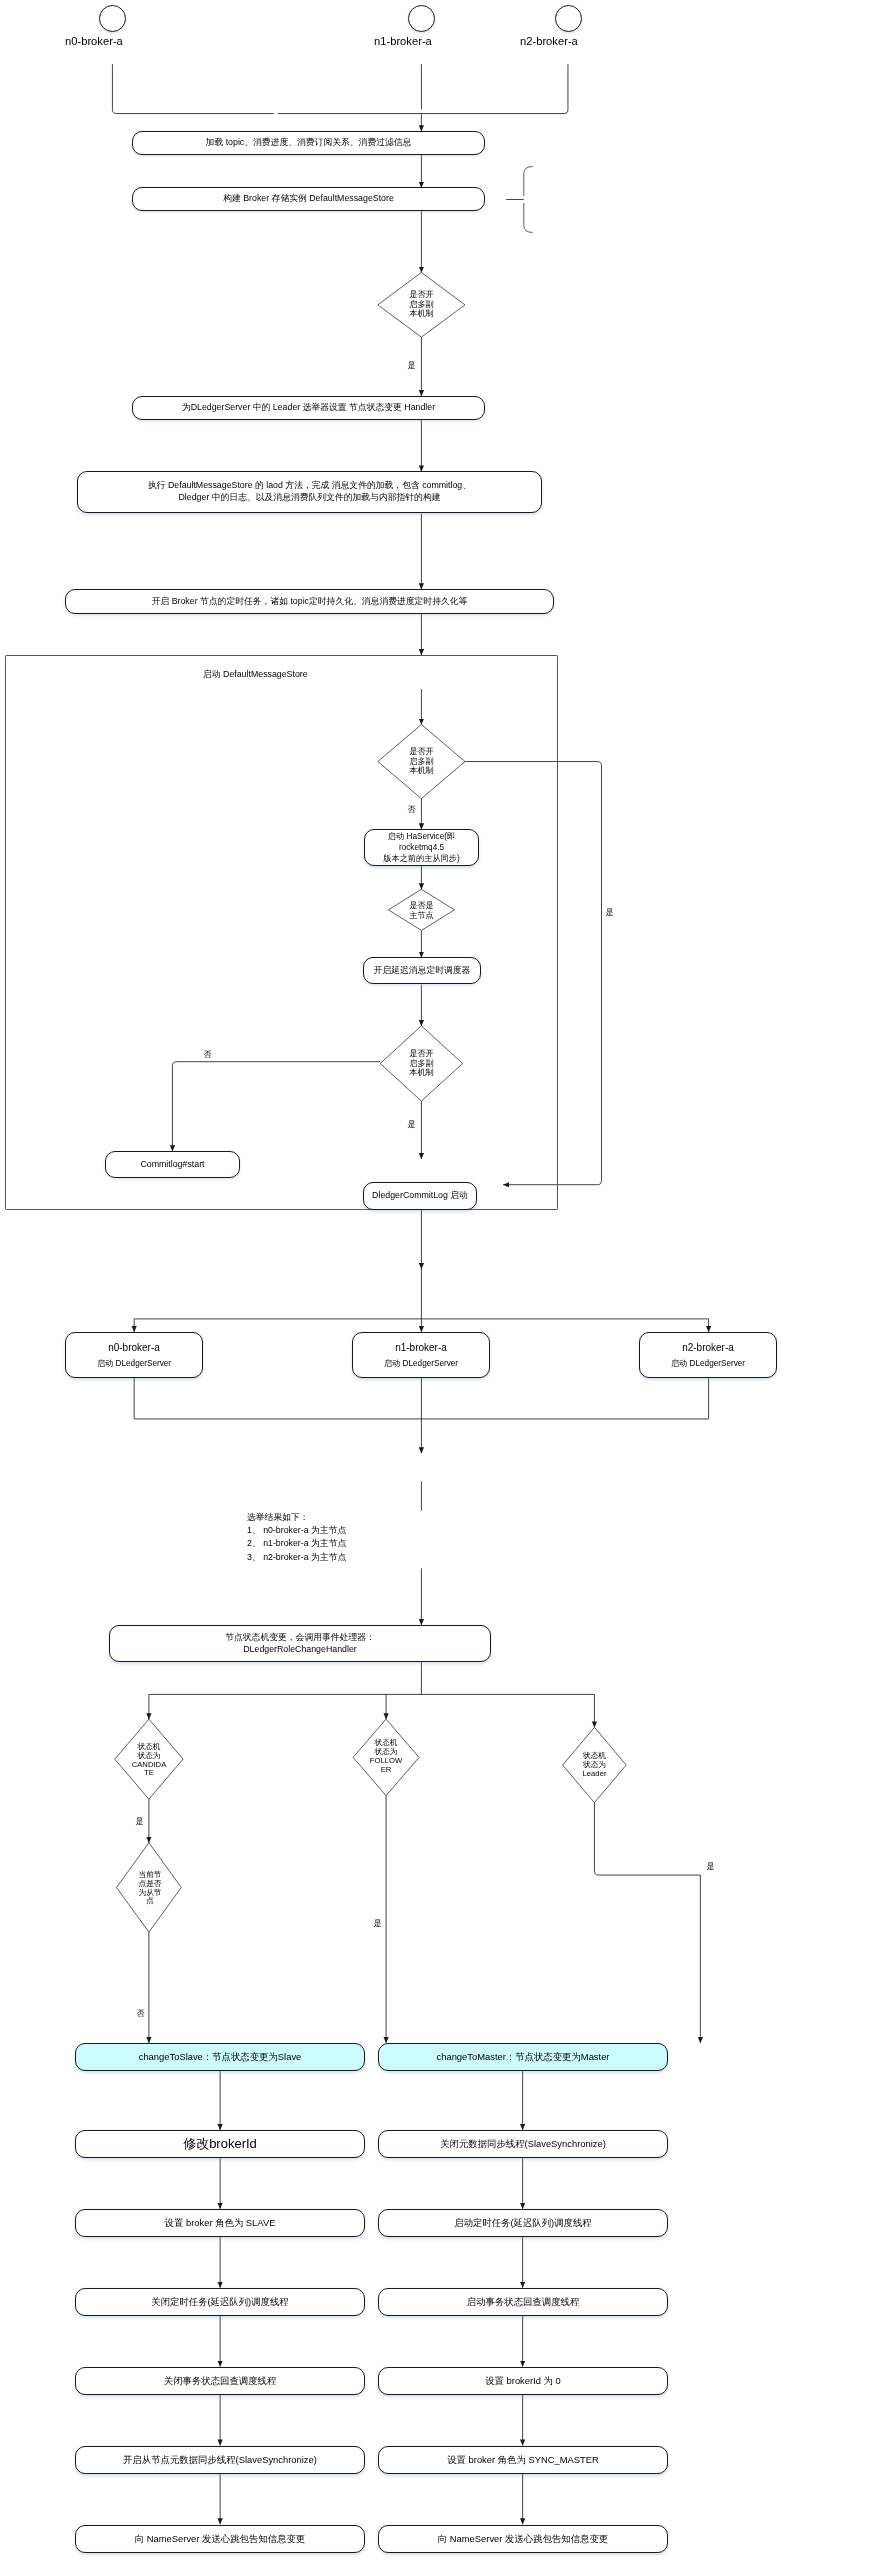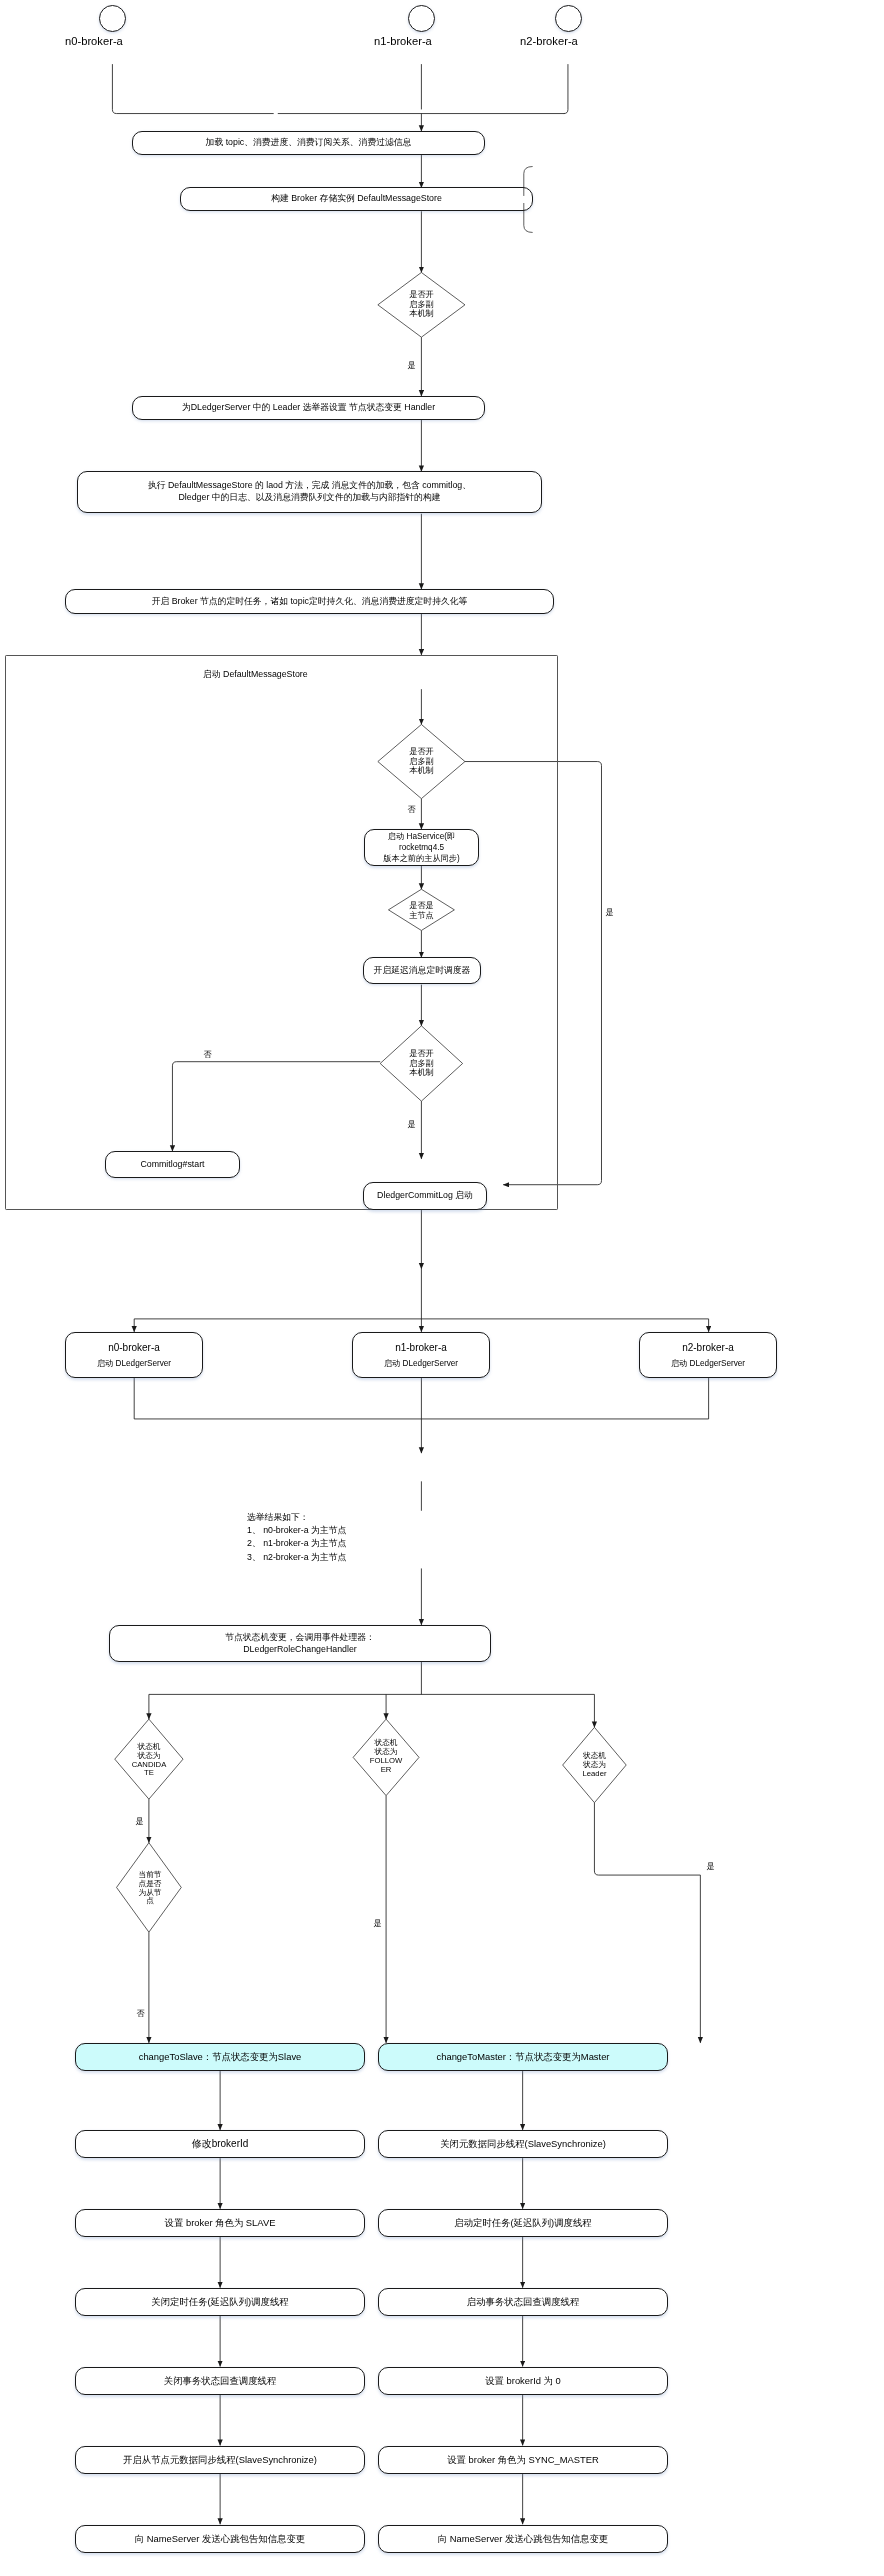--- a/index.html
+++ b/index.html
@@ -138,21 +138,21 @@
   <div class="lbl" style="left:65px;top:35px;font-size:11.2px;">n0-broker-a</div>
 
   <div class="node circ" style="left:408px;top:4.7px;width:27px;height:27px;"></div>
   <div class="lbl" style="left:374px;top:35px;font-size:11.2px;">n1-broker-a</div>
 
   <div class="node circ" style="left:555px;top:4.7px;width:27px;height:27px;"></div>
   <div class="lbl" style="left:520px;top:35px;font-size:11.2px;">n2-broker-a</div>
 
   <div class="node rbox" style="left:132px;top:131px;width:353px;height:23.6px;font-size:8.8px;">加载 topic、消费进度、消费订阅关系、消费过滤信息</div>
 
-  <div class="node rbox" style="left:132px;top:187px;width:353px;height:23.6px;font-size:8.8px;margin-left:48px;">构建 Broker 存储实例 DefaultMessageStore</div>
+  <div class="node rbox" style="left:132px;top:187px;width:353px;height:23.6px;font-size:8.8px;">构建 Broker 存储实例 DefaultMessageStore</div>
 
   <svg class="wires" style="left:0;top:0;" viewBox="0 0 1502 4375" width="884" height="2576">
     <path d="M905,282 Q890,282 890,294 L890,332 M890,344 L890,382 Q890,394 905,394" stroke="#1a1a1a" stroke-width="1.2" fill="none"></path>
   </svg>
 
   <div class="dia-txt" style="left:392px;top:278px;width:59px;height:53px;font-size:8.2px;white-space:pre-line;">是否开
 启多副
 本机制</div>
   <div class="edge-lbl" style="left:407px;top:360px;font-size:8.2px;">是</div>
 
@@ -185,21 +185,21 @@
   <div class="node rbox" style="left:363px;top:957px;width:118px;height:27px;font-size:8.8px;">开启延迟消息定时调度器</div>
 
   <div class="dia-txt" style="left:392px;top:1037px;width:59px;height:53px;font-size:8.2px;white-space:pre-line;">是否开
 启多副
 本机制</div>
   <div class="edge-lbl" style="left:203px;top:1049px;font-size:8.2px;">否</div>
   <div class="edge-lbl" style="left:407px;top:1119px;font-size:8.2px;">是</div>
 
   <div class="node rbox" style="left:105px;top:1151px;width:135px;height:27px;font-size:8.8px;">Commitlog#start</div>
 
-  <div class="node rbox" style="left:363px;top:1182px;width:124px;height:28px;font-size:8.8px;">DledgerCommitLog 启动</div>
+  <div class="node rbox" style="left:363px;top:1182px;width:114px;height:28px;font-size:8.8px;">DledgerCommitLog 启动</div>
 
   <div class="node rbox" style="left:65px;top:1332px;width:138px;height:46px;flex-direction:column;gap:2.9px;">
     <span style="font-size:10px;">n0-broker-a</span>
     <span style="font-size:8.2px;">启动 DLedgerServer</span>
   </div>
 
   <div class="node rbox" style="left:352px;top:1332px;width:138px;height:46px;flex-direction:column;gap:2.9px;">
     <span style="font-size:10px;">n1-broker-a</span>
     <span style="font-size:8.2px;">启动 DLedgerServer</span>
   </div>
@@ -236,21 +236,21 @@
   <div class="edge-lbl" style="left:373px;top:1918px;font-size:8.2px;">是</div>
   <div class="edge-lbl" style="left:706px;top:1861px;font-size:8.2px;">是</div>
 
   <div class="dia-txt" style="left:121px;top:1850px;width:58px;height:77px;font-size:7.7px;white-space:pre-line;">当前节
 点是否
 为从节
 点</div>
   <div class="edge-lbl" style="left:136px;top:2008px;font-size:8.2px;">否</div>
 
   <div class="node rbox cyan" style="left:75px;top:2043px;width:290px;height:28px;font-size:9.4px;">changeToSlave：节点状态变更为Slave</div>
-  <div class="node rbox" style="left:75px;top:2130px;width:290px;height:28px;font-size:10px;">修改brokerId</div>
+  <div class="node rbox" style="left:75px;top:2130px;width:290px;height:28px;font-size:13px;">修改brokerId</div>
   <div class="node rbox" style="left:75px;top:2209px;width:290px;height:28px;font-size:9.4px;">设置 broker 角色为 SLAVE</div>
   <div class="node rbox" style="left:75px;top:2288px;width:290px;height:28px;font-size:9.4px;">关闭定时任务(延迟队列)调度线程</div>
   <div class="node rbox" style="left:75px;top:2367px;width:290px;height:28px;font-size:9.4px;">关闭事务状态回查调度线程</div>
   <div class="node rbox" style="left:75px;top:2446px;width:290px;height:28px;font-size:9.4px;">开启从节点元数据同步线程(SlaveSynchronize)</div>
   <div class="node rbox" style="left:75px;top:2525px;width:290px;height:28px;font-size:9.4px;">向 NameServer 发送心跳包告知信息变更</div>
 
   <div class="node rbox cyan" style="left:378px;top:2043px;width:290px;height:28px;font-size:9.4px;">changeToMaster：节点状态变更为Master</div>
   <div class="node rbox" style="left:378px;top:2130px;width:290px;height:28px;font-size:9.4px;">关闭元数据同步线程(SlaveSynchronize)</div>
   <div class="node rbox" style="left:378px;top:2209px;width:290px;height:28px;font-size:9.4px;">启动定时任务(延迟队列)调度线程</div>
   <div class="node rbox" style="left:378px;top:2288px;width:290px;height:28px;font-size:9.4px;">启动事务状态回查调度线程</div>

